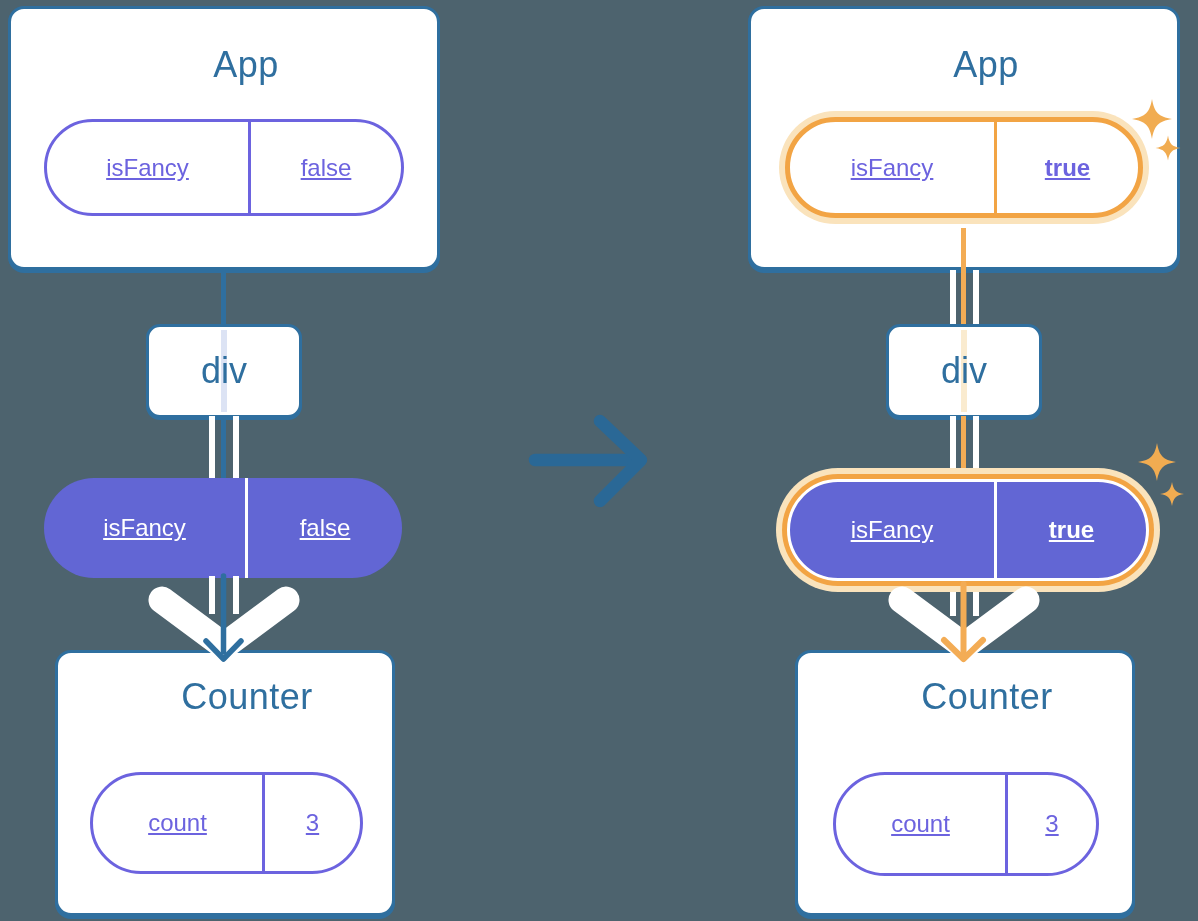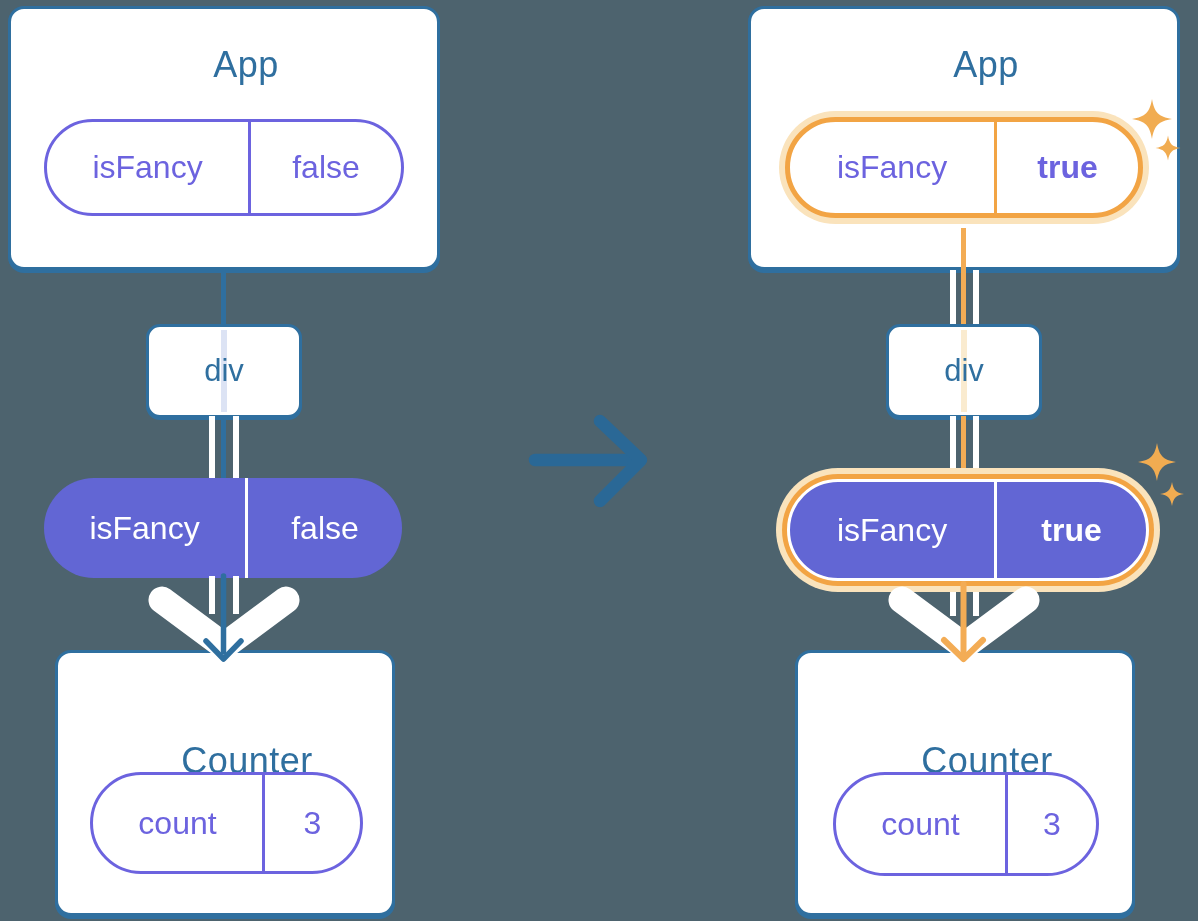--- a/index.html
+++ b/index.html
@@ -27,33 +27,33 @@
     box-shadow:0 2px 0 #2F6F9F;
   }
   .l-div { left:146px; top:324px; width:156px; height:94px; }
   .r-div { left:886px; top:324px; width:156px; height:94px; }
 
   .card-title {
     position:absolute; left:0; width:100%; text-align:center;
     color:#2F6F9F; font-size:36px; font-weight:500; letter-spacing:0.5px;padding-left:44px;
   }
   .app-title     { top:44px; }
-  .counter-title { top:740px; }
+  .counter-title { top:676px; }
   .box-label {
     position:absolute; width:100%; height:100%;
     display:flex; align-items:center; justify-content:center;
-    color:#2F6F9F; font-size:31px; font-weight:500;
+    color:#2F6F9F; font-size:36px; font-weight:500;
     position:relative; z-index:2;
   }
 
   
   .pill { position:absolute; display:flex; overflow:hidden; }
   .pill .cell {
     display:flex; align-items:center; justify-content:center;
-    font-size:32px; white-space:nowrap;
+    font-size:24px; white-space:nowrap;text-decoration:underline;
   }
   .pill .cell.grow { flex:1; }
 
   .pill-outline { background:#fff; border:3px solid #6C63DF; border-radius:60px; color:#6C63DF; }
   .pill-outline .cell-divider { border-right:3px solid #6C63DF; }
 
   .l-app-pill { left:44px; top:119px; width:360px; height:97px; }
   .l-app-pill .cell-divider { width:204px; }
 
   .l-counter-pill { left:90px;  top:772px; width:273px; height:102px; }

